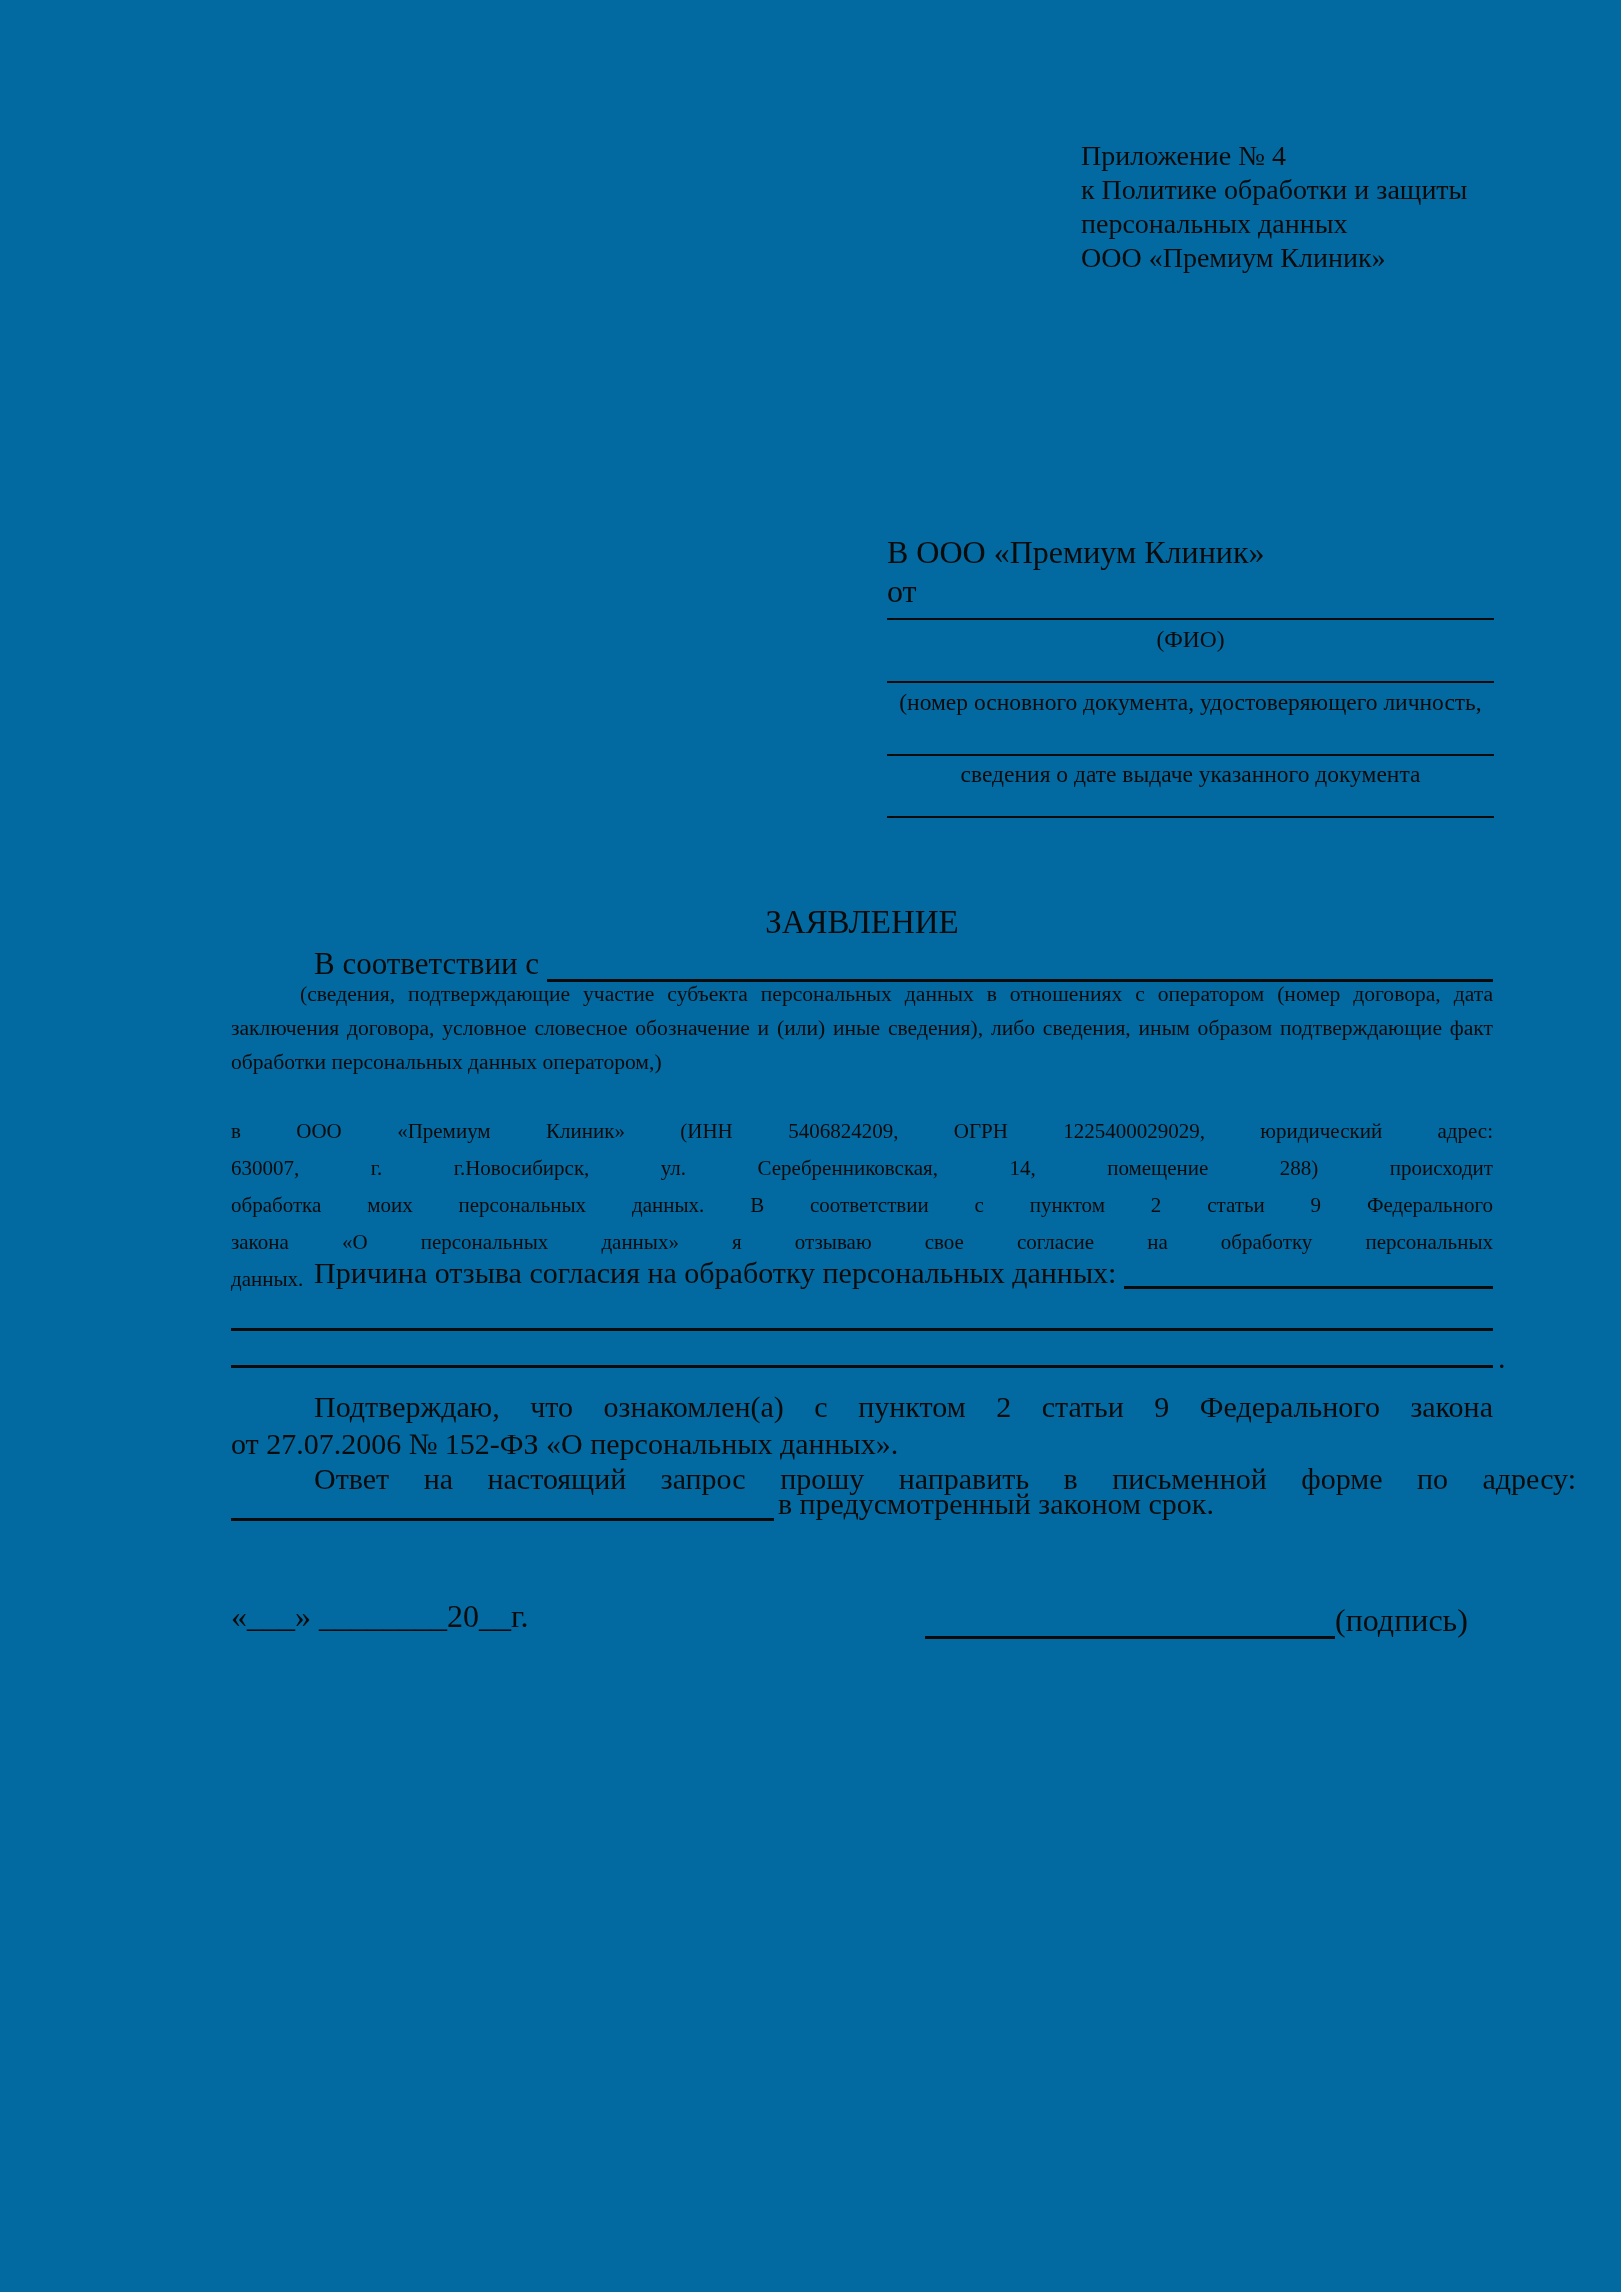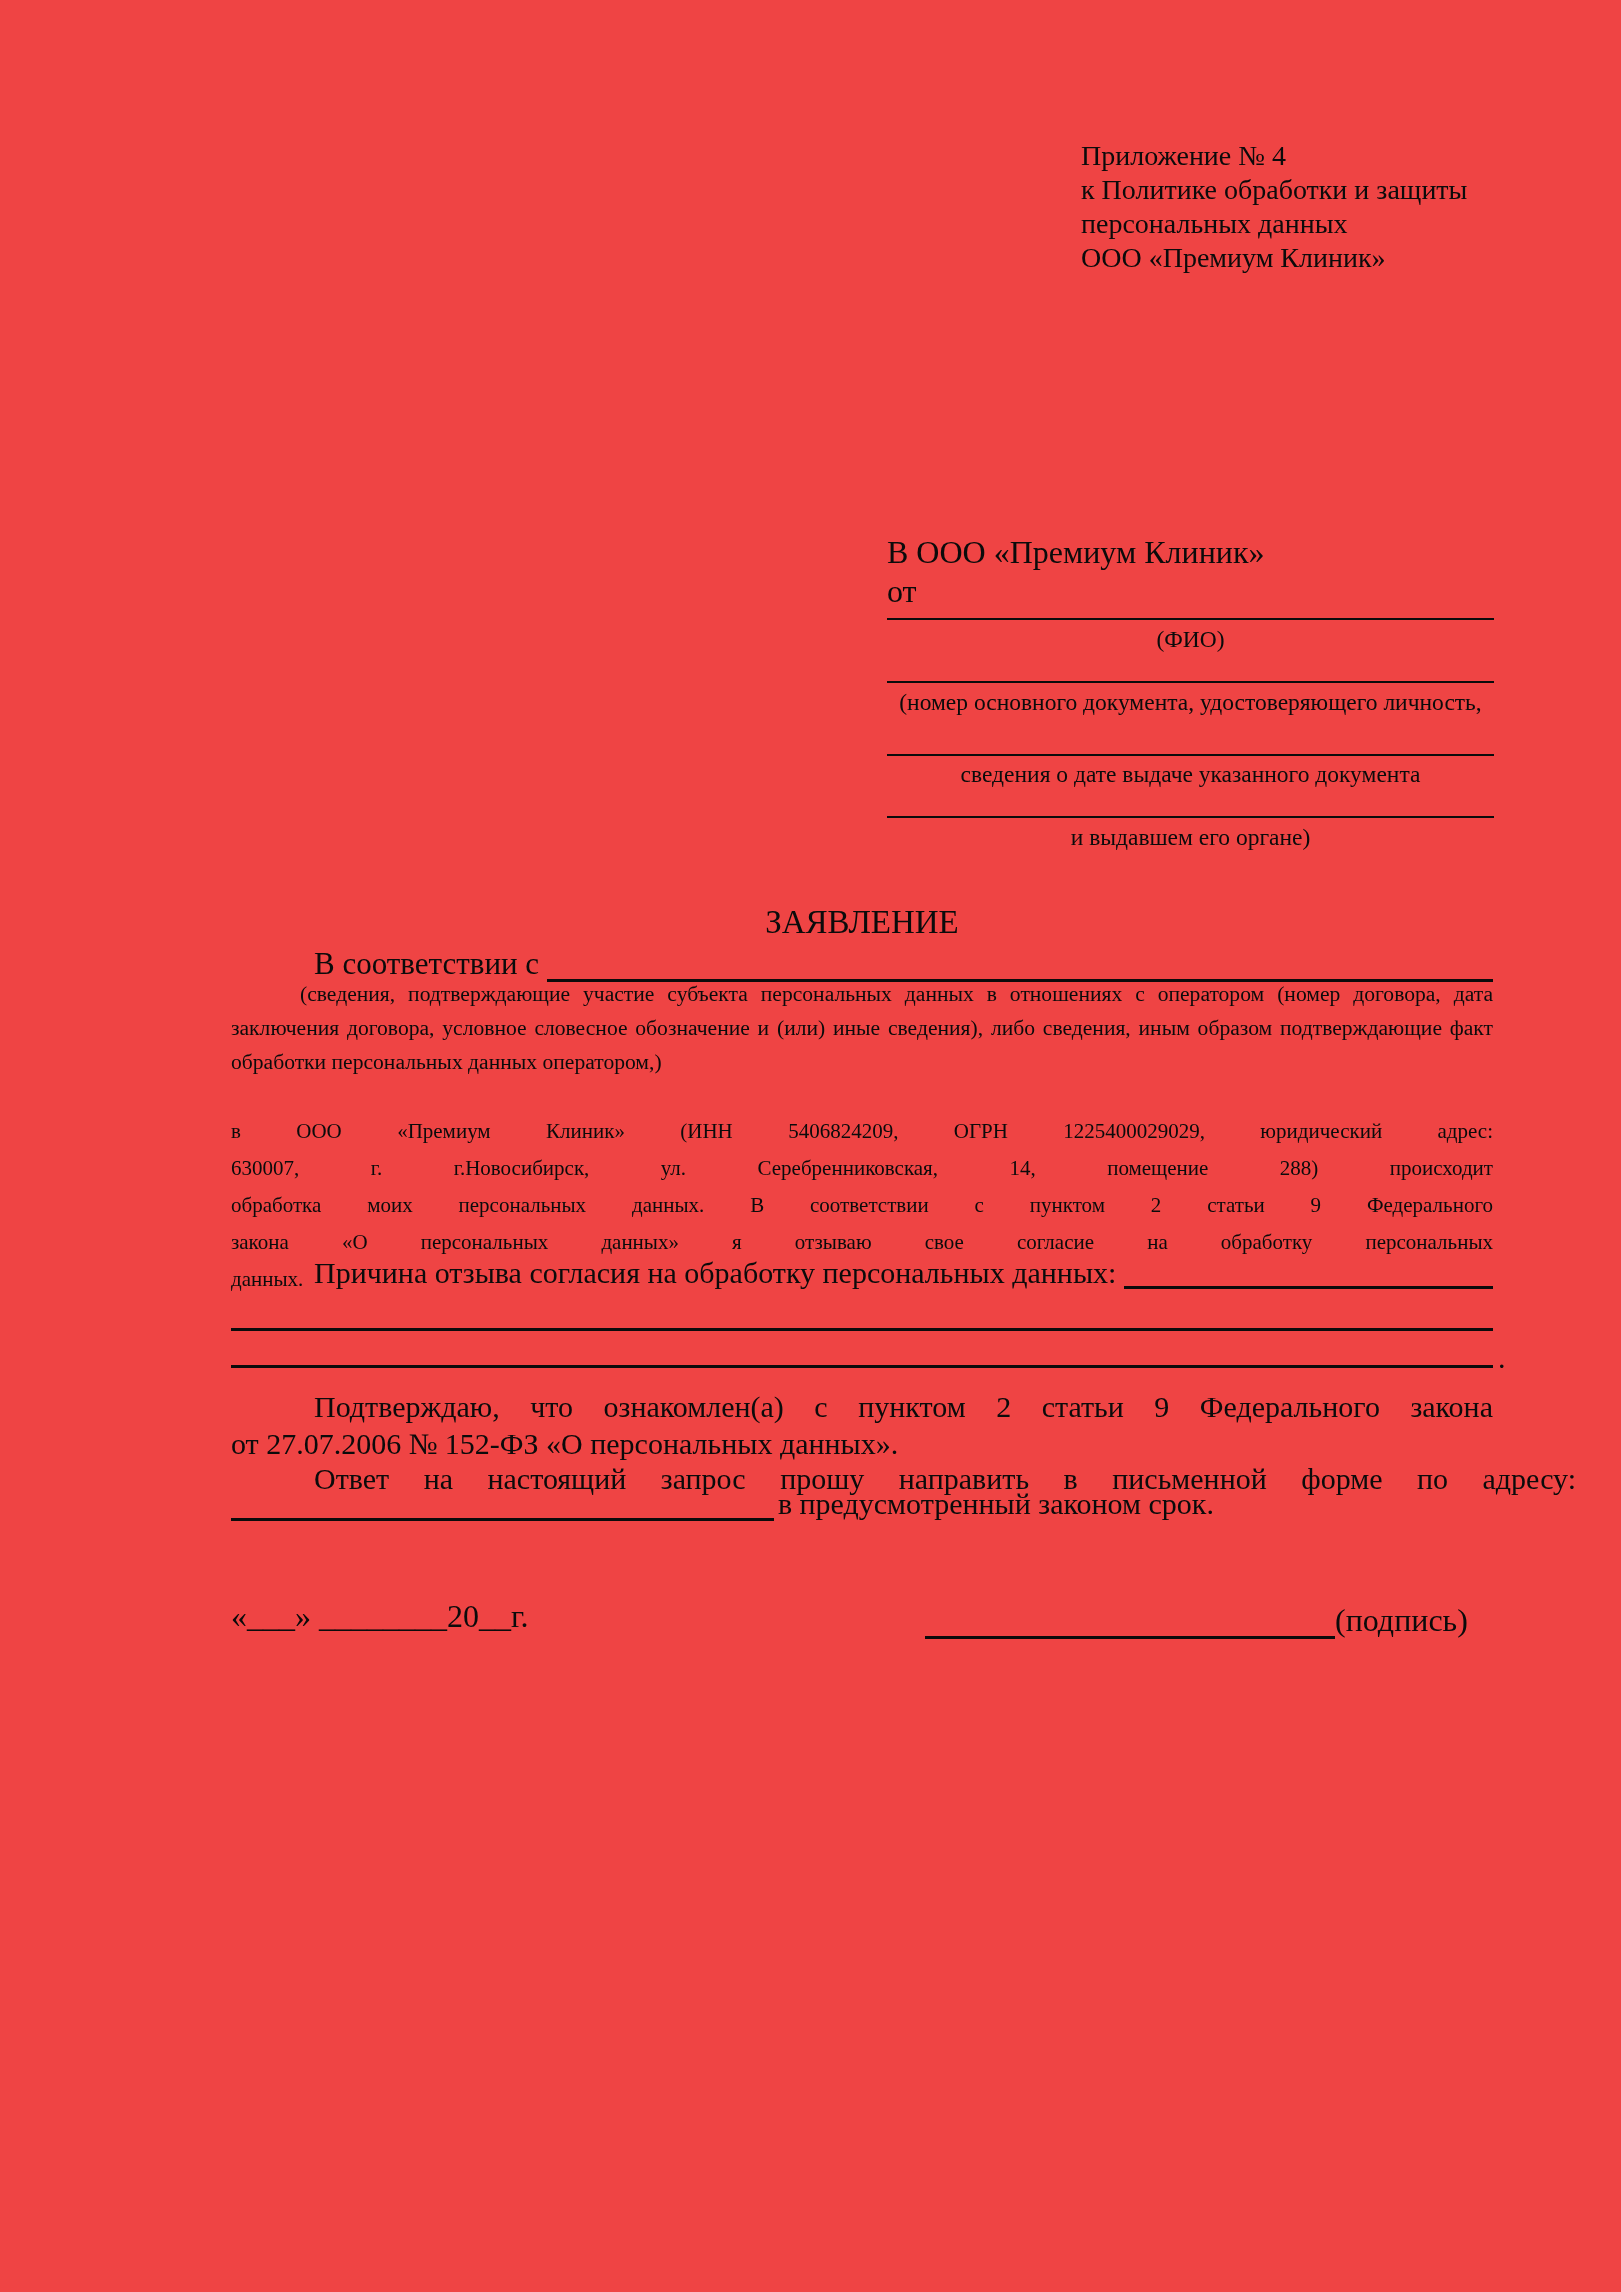--- a/index.html
+++ b/index.html
@@ -1,17 +1,17 @@
 <!DOCTYPE html>
 <html><head>
 <meta charset="utf-8">
 <style>
   html,body{margin:0;padding:0;background:#888;}
   .page{
-    position:relative;width:1621px;height:2293px;background:#ef4444;
+    position:relative;width:1621px;height:2293px;background:#0369a1;
     margin:0 auto;font-family:"Liberation Serif","DejaVu Serif",serif;
     color:#0b0b0b;overflow:hidden;
   }
   .abs{position:absolute;}
   
   .appendix{left:1081px;top:139px;font-size:28px;line-height:34px;white-space:nowrap;}
   
   .doc-title{left:231px;top:405px;width:1262px;text-align:center;font-weight:bold;
     font-size:36px;line-height:47px;}
   
@@ -59,21 +59,20 @@
   <div class="abs addr" style="height:333px;">
     <div class="abs" style="left:0;top:0;white-space:nowrap;">В ООО «Премиум Клиник»</div>
     <div class="abs" style="left:0;top:39px;">от</div>
     <div class="rule" style="top:84px;"></div>
     <div class="cap" style="top:92px;">(ФИО)</div>
     <div class="rule" style="top:147px;"></div>
     <div class="cap" style="top:155px;">(номер основного документа, удостоверяющего личность,</div>
     <div class="rule" style="top:220px;"></div>
     <div class="cap" style="top:227px;">сведения о дате выдаче указанного документа</div>
     <div class="rule" style="top:282px;"></div>
-    <div class="cap" style="top:290px;">и выдавшем его органе)</div>
   </div>
 
   <div class="abs heading">ЗАЯВЛЕНИЕ</div>
 
   <div class="abs intro-row">
     <span class="lbl">В соответствии с</span>
     <span class="fill"></span>
   </div>
 
   <div class="abs footnote">

